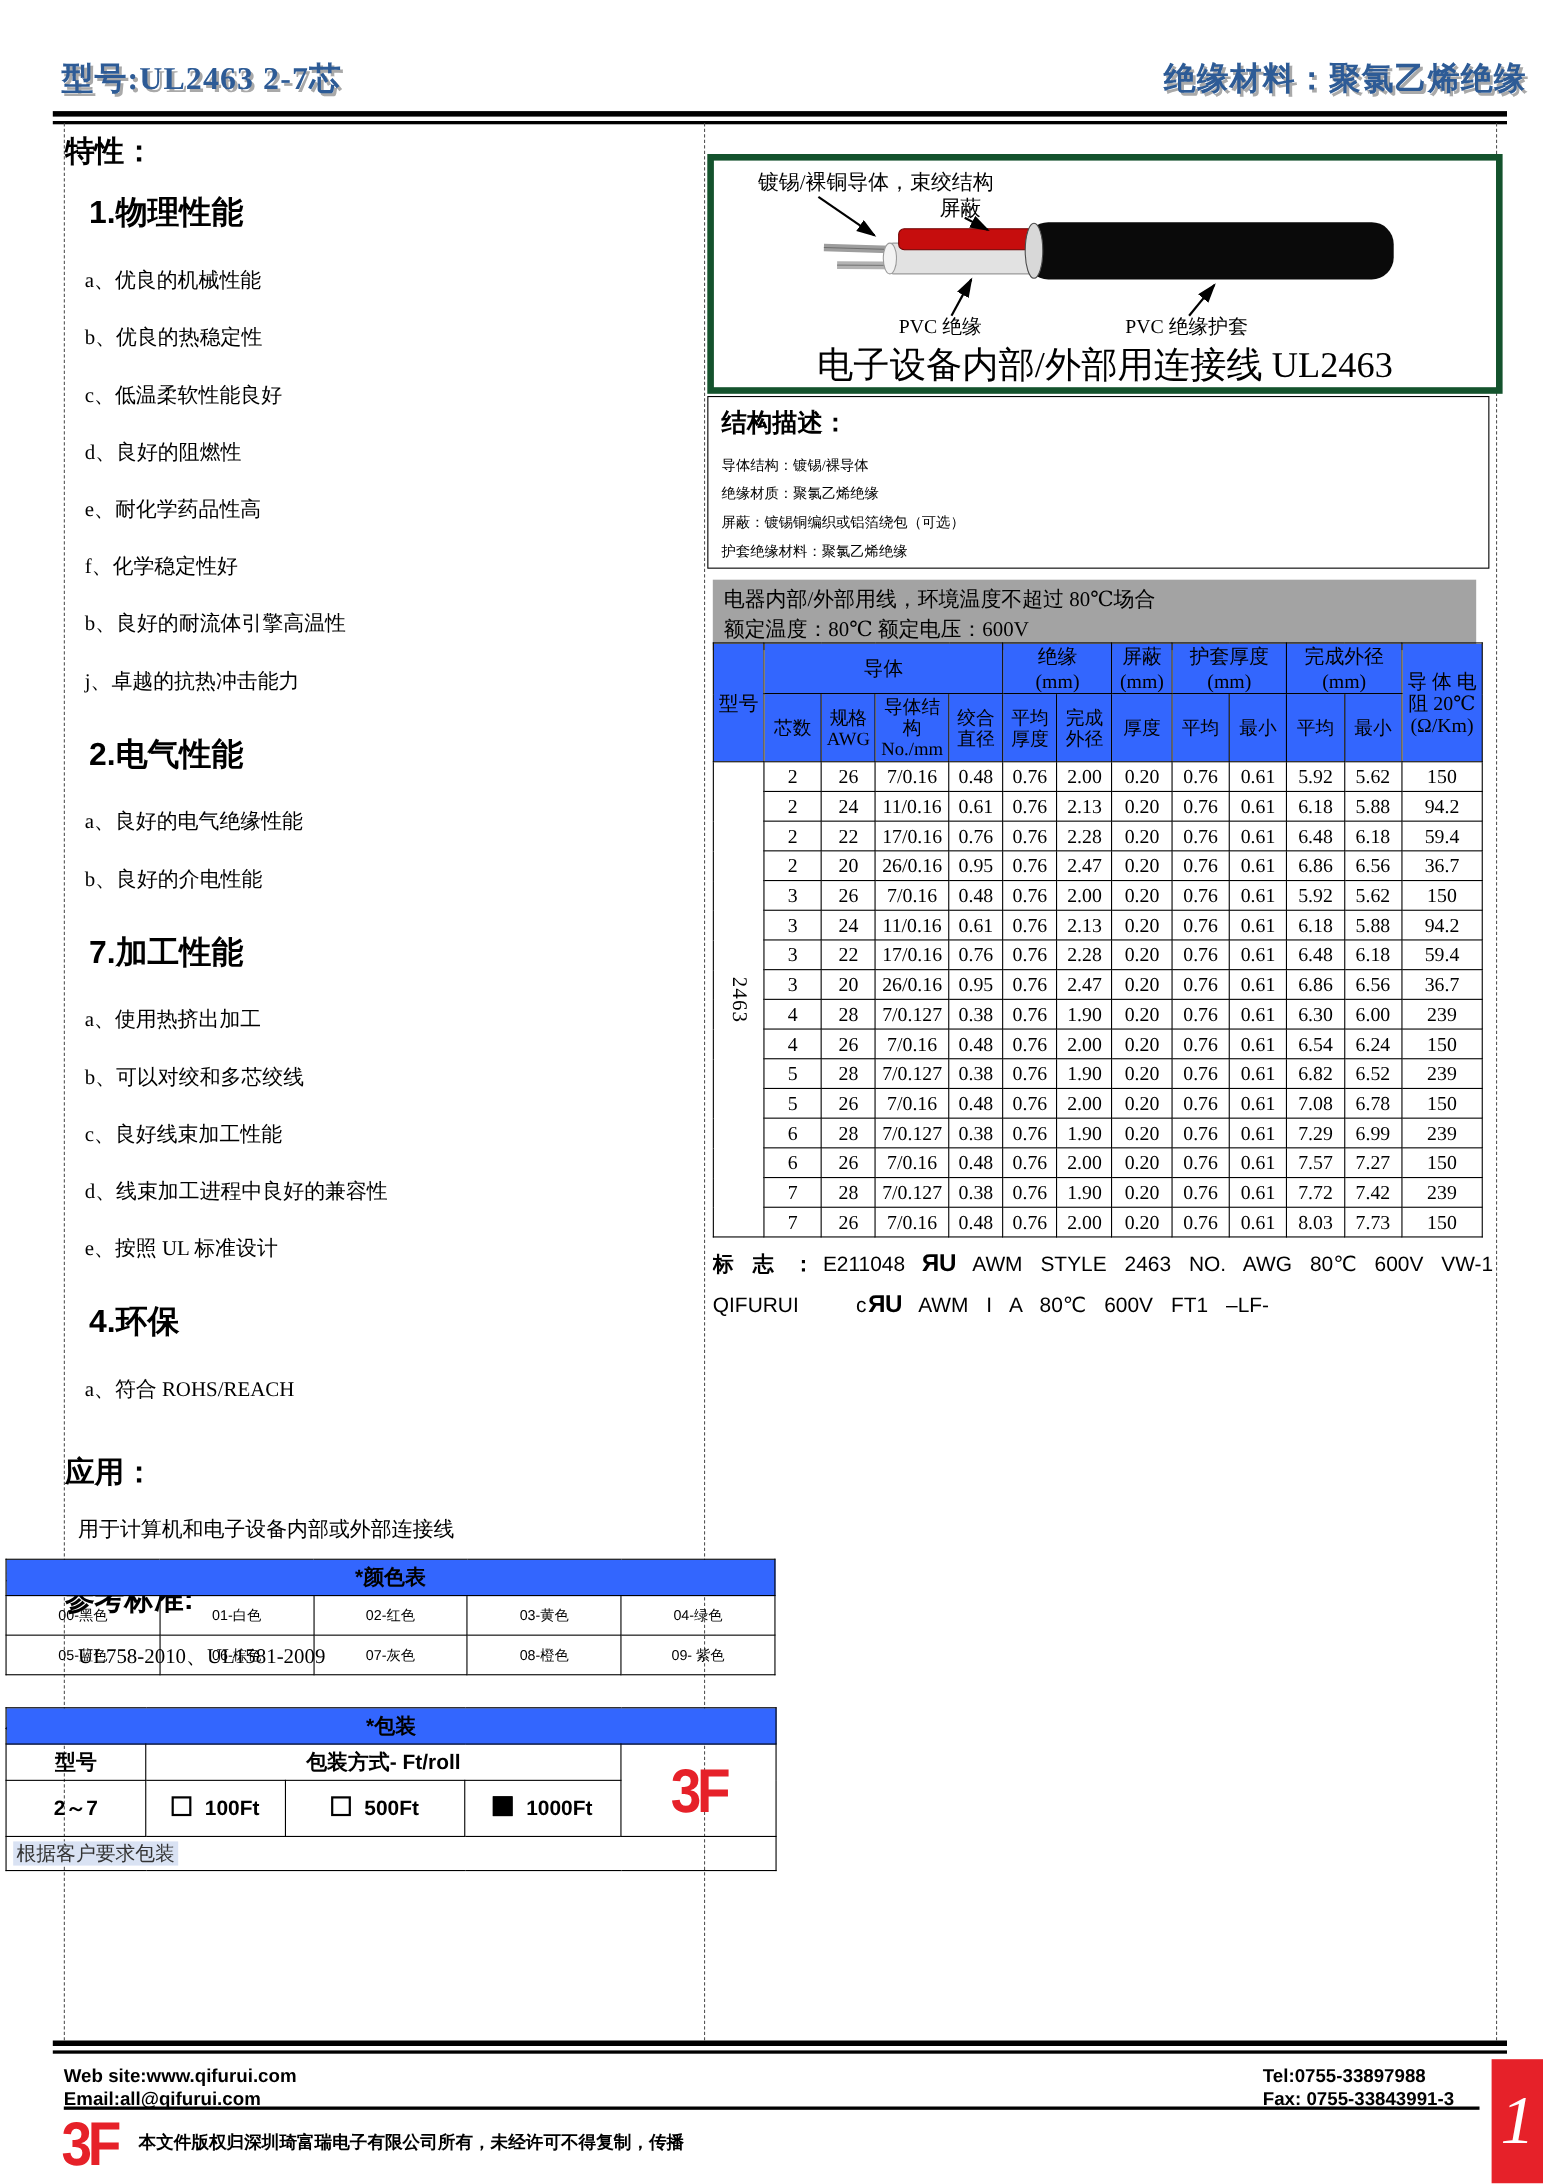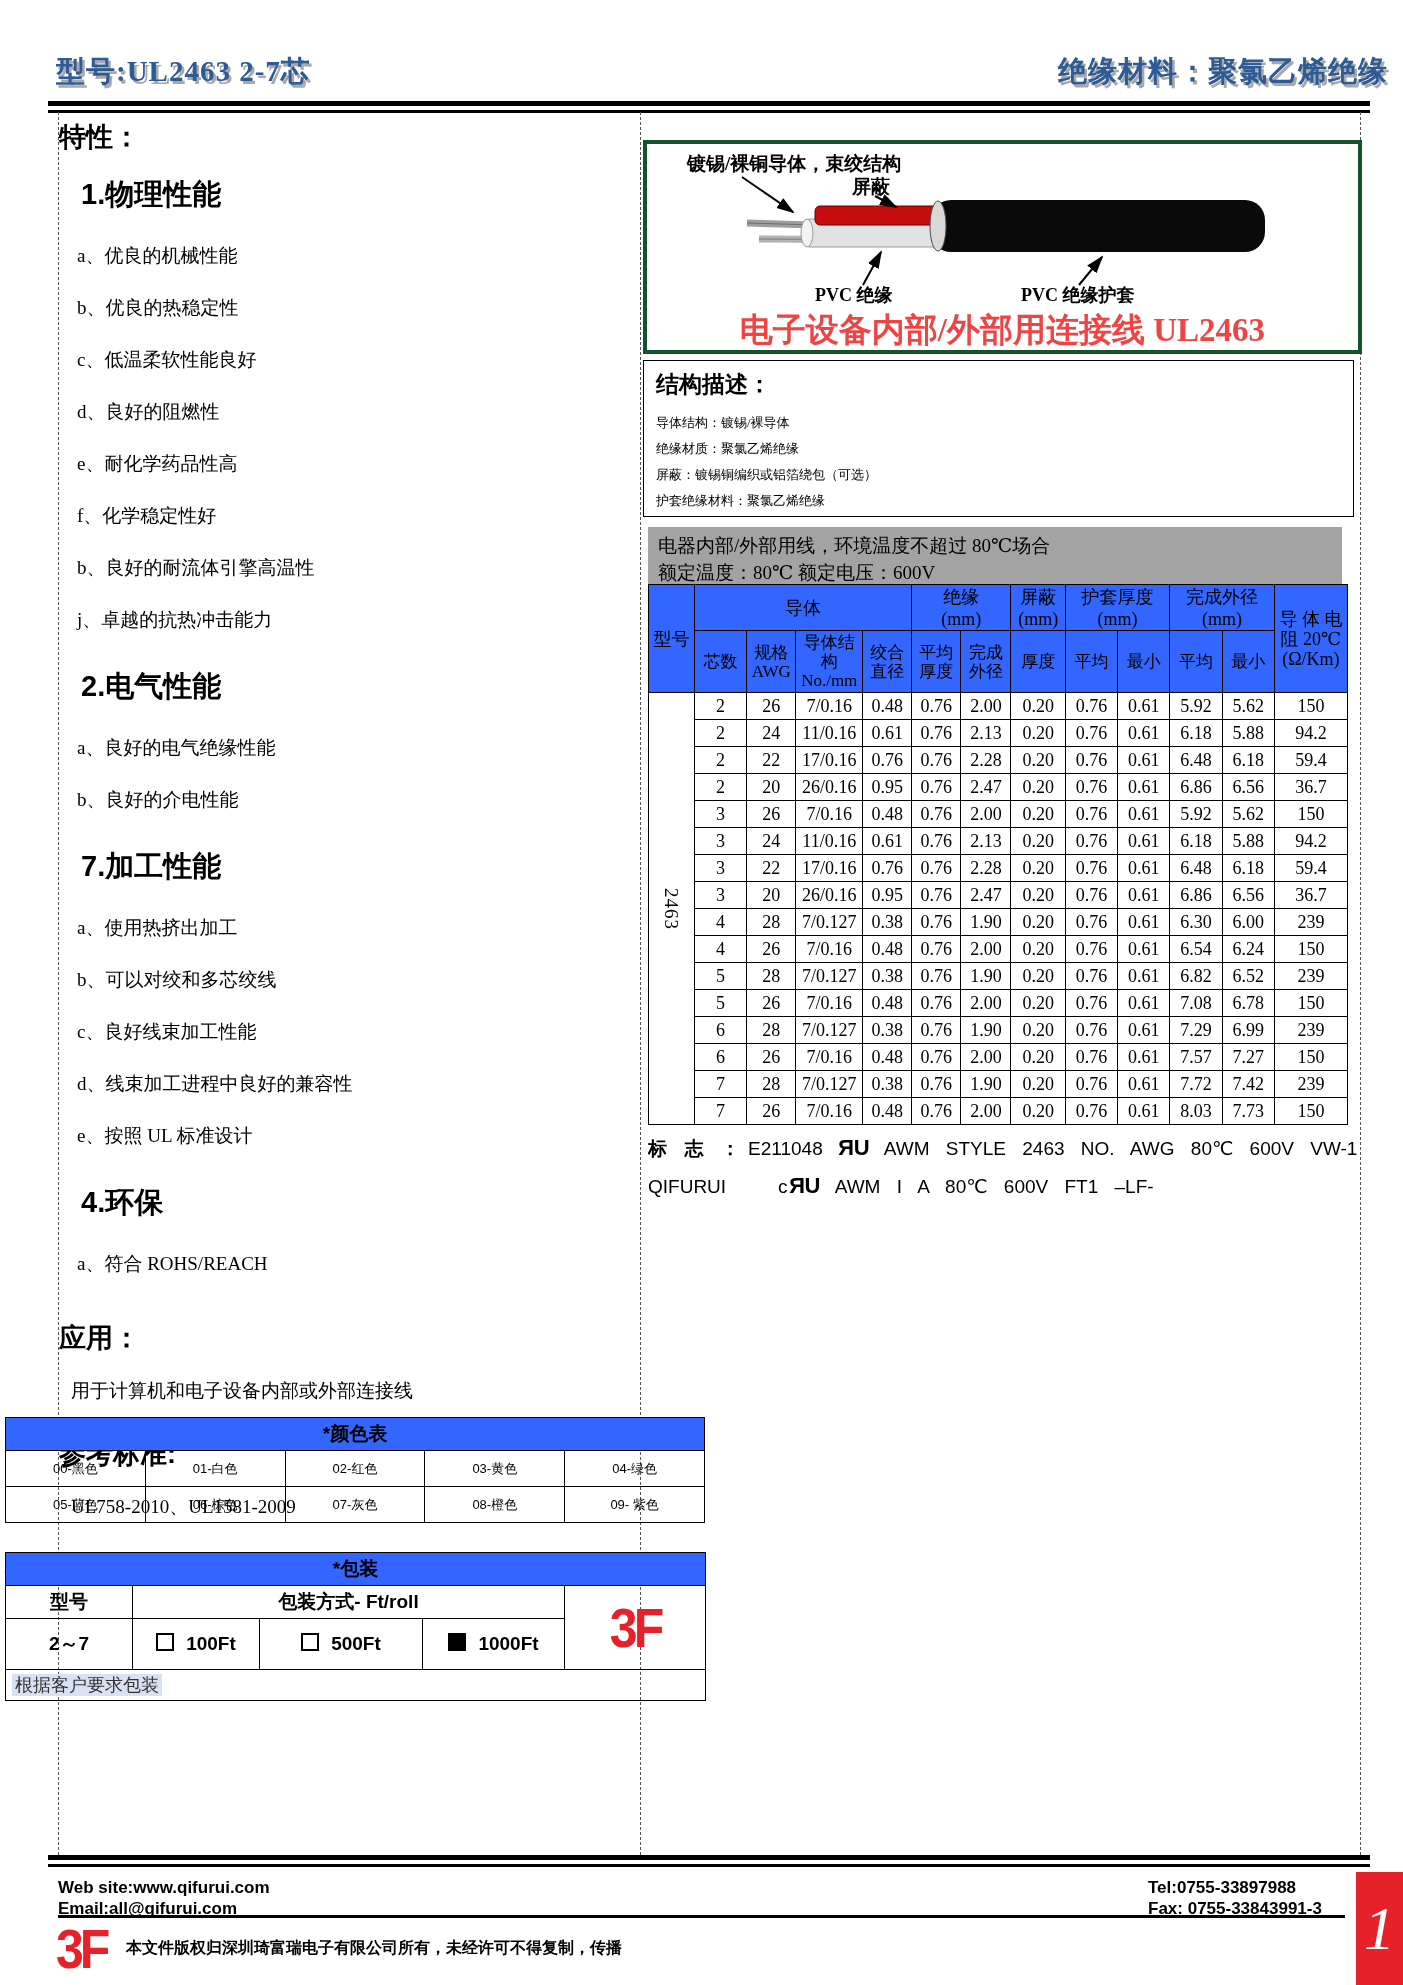--- a/index.html
+++ b/index.html
@@ -29,25 +29,25 @@
     font-size:29px;line-height:36px;padding-left:22px;margin:36px 0 32px 0;}
   #feature-sections .sec-heading:first-child{margin-top:22px;}
   .feat-item{font-size:19px;line-height:24px;padding-left:18px;margin:0 0 28px 0;}
   .app-title{font-family:"Liberation Sans","DejaVu Sans",sans-serif;font-weight:bold;
     font-size:27px;line-height:34px;margin:45px 0 24px 0;}
   .ref-title,.ov-title{margin-top:30px;}
   .app-text{font-size:19px;line-height:24px;padding-left:12px;margin:0 0 34px 0;}
 
   
   #right-col{position:absolute;left:643px;top:118px;width:717px;}
-  .diagram-box{position:absolute;left:0;top:22px;width:711px;height:206px;border:4px solid #14532d;font-weight:bold;}
+  .diagram-box{position:absolute;left:0;top:22px;width:711px;height:206px;border:6px solid #14532d;}
   svg.cable{position:absolute;left:0;top:0;width:711px;height:166px;}
   svg.cable text{font-family:"Liberation Serif","DejaVu Serif",serif;}
   .diagram-title{position:absolute;left:0;top:164px;width:100%;text-align:center;
-    font-size:33px;color:#ef4444;white-space:nowrap;}
+    font-size:33px;color:#000000;white-space:nowrap;}
   .structure-box{position:absolute;left:0;top:242px;width:709px;height:155px;border:1px solid #000;}
   .struct-heading{font-family:"Liberation Sans","DejaVu Sans",sans-serif;font-weight:bold;
     font-size:23px;margin:8px 0 10px 12px;}
   .struct-line{font-size:13px;line-height:26px;margin:0 0 0 12px;}
   .usage-note{position:absolute;left:5px;top:409px;width:684px;background:#a3a3a3;
     padding:5px 0 5px 10px;font-size:19px;line-height:27px;}
 
   table.spec{position:absolute;left:5px;top:466px;width:700px;border-collapse:collapse;
     table-layout:fixed;text-align:center;}
   .spec th,.spec td{border:1px solid #000;padding:0;white-space:pre-line;overflow:hidden;}

